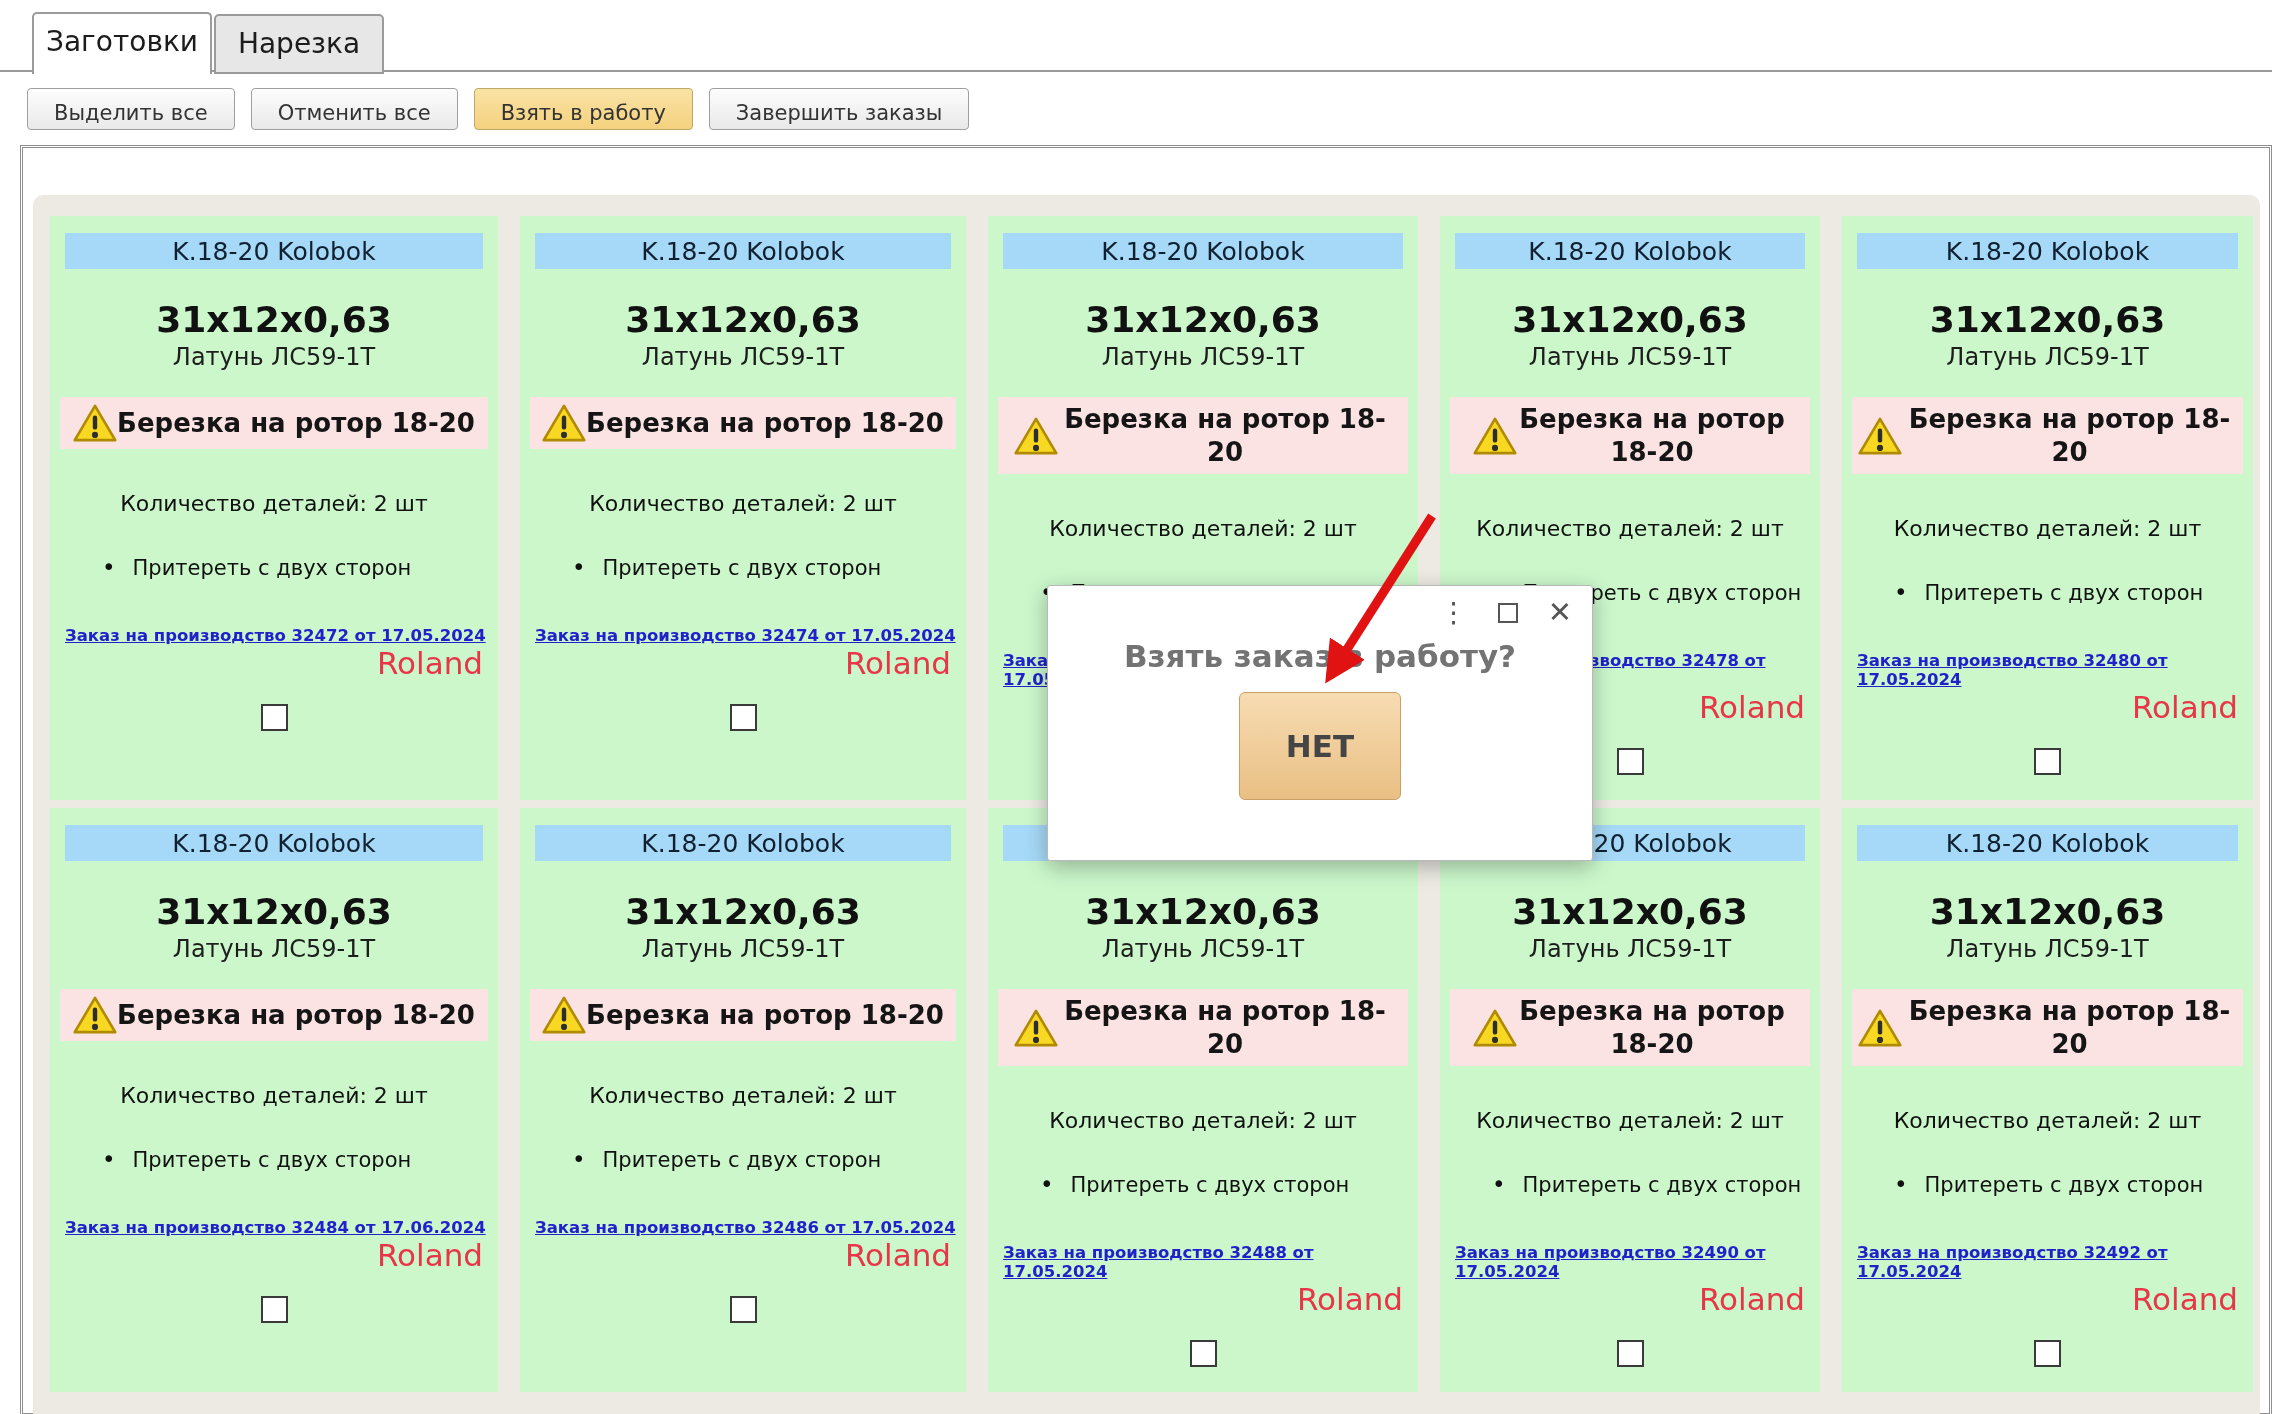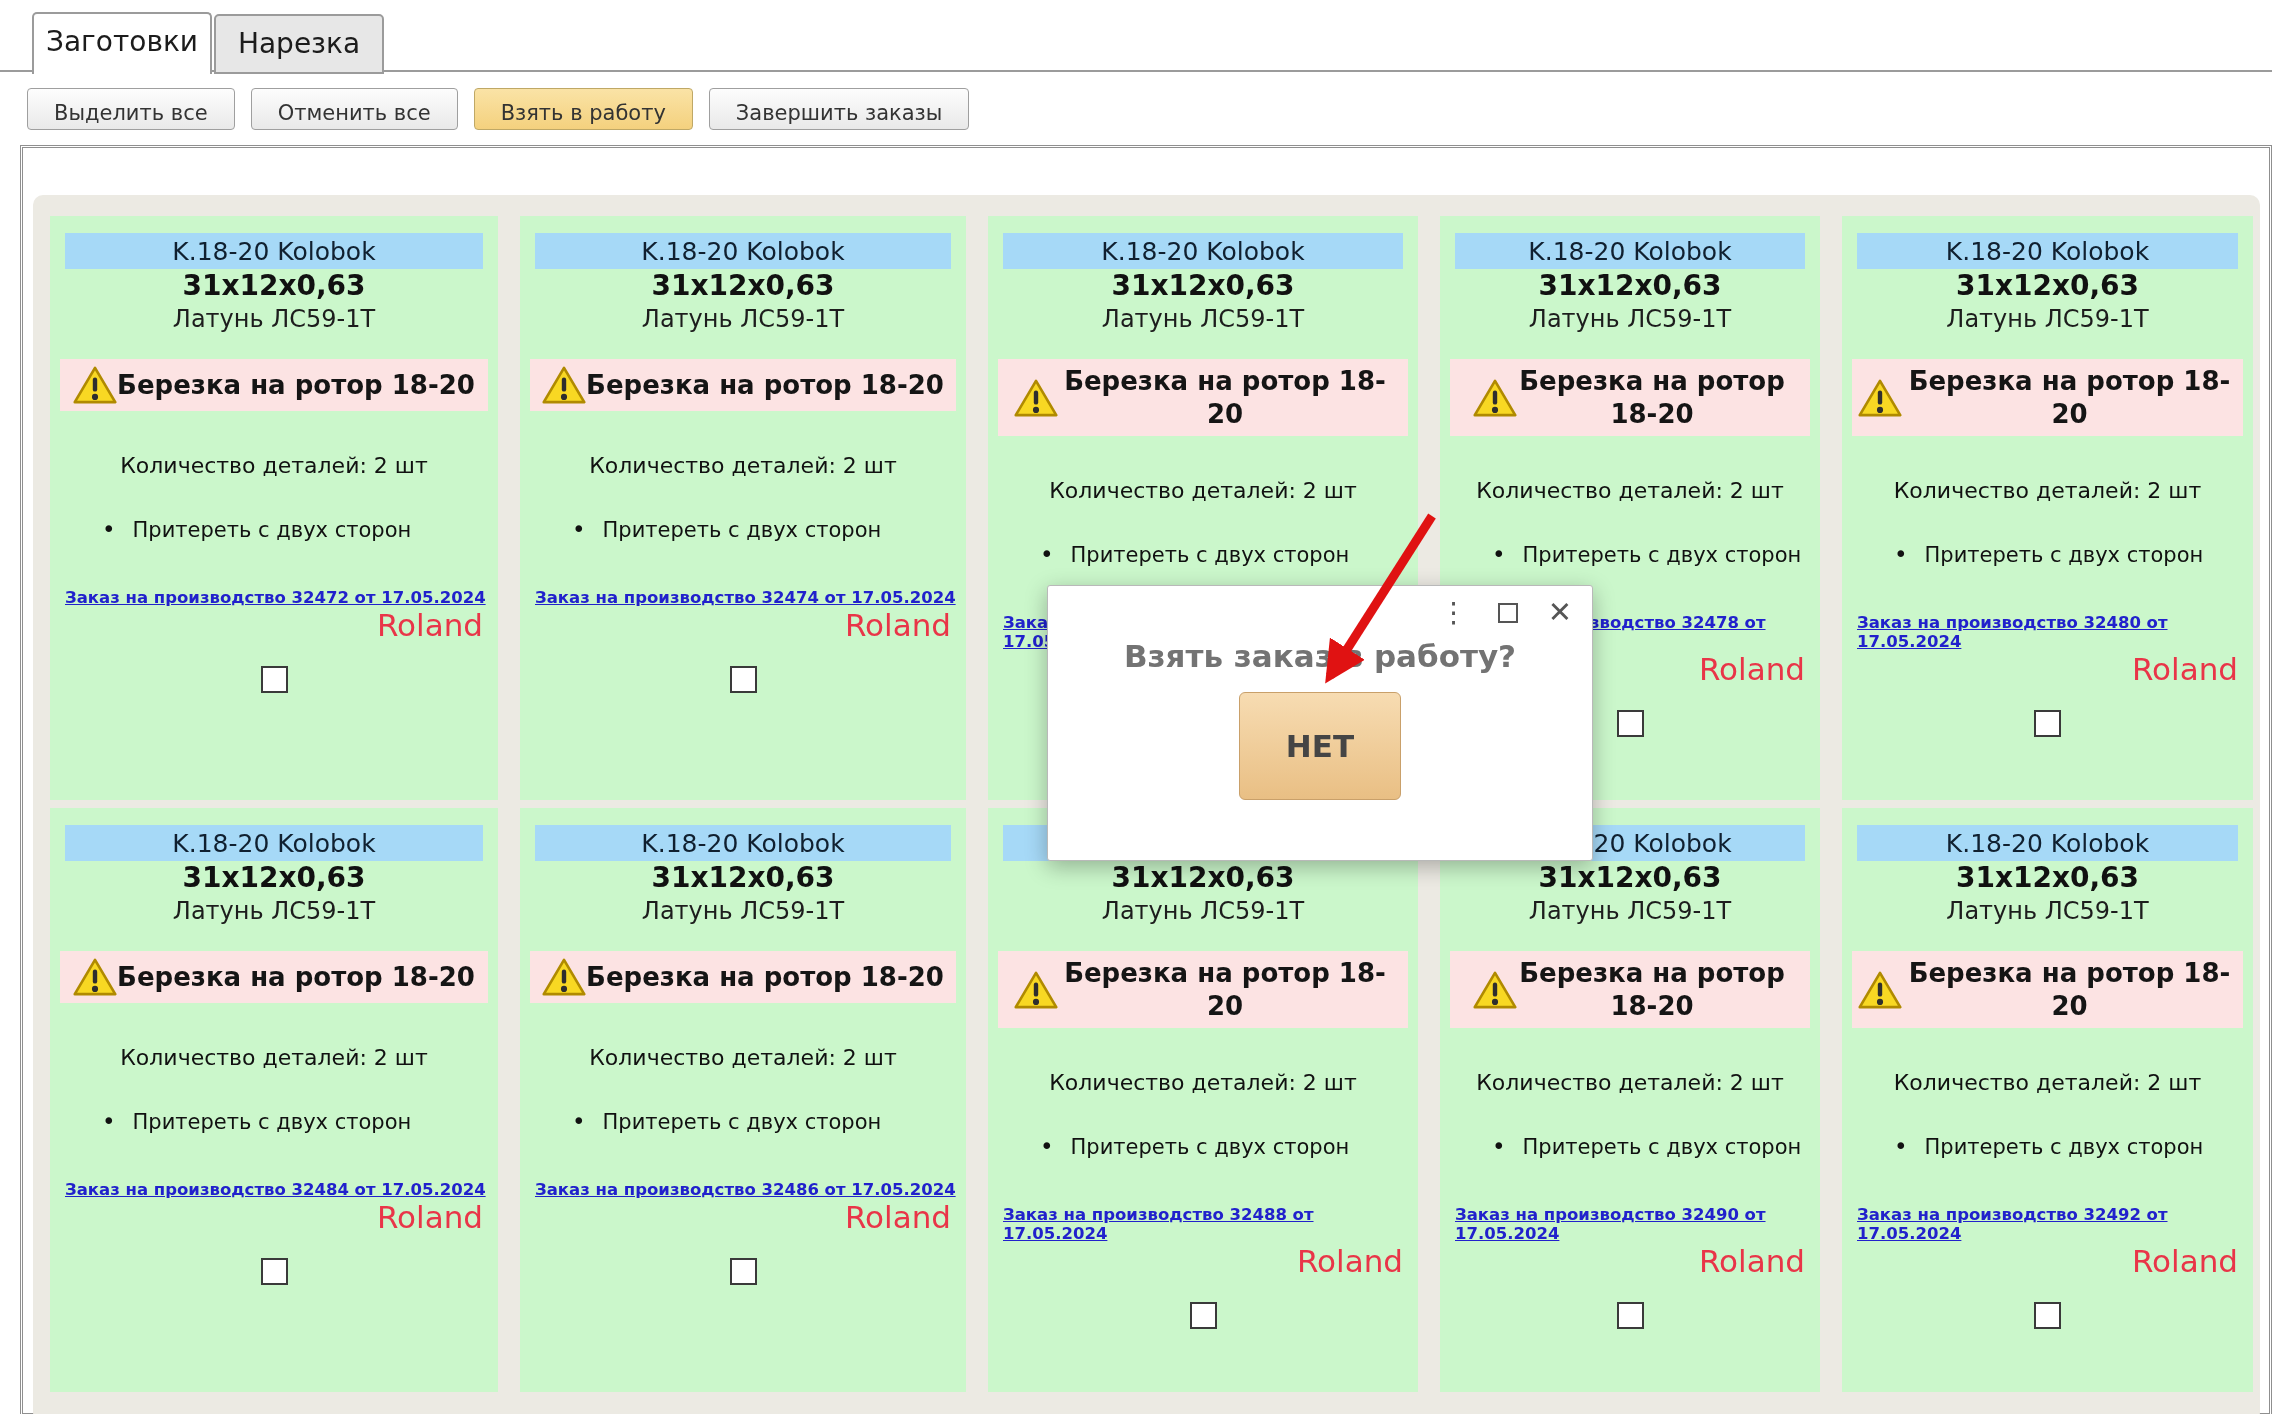--- a/index.html
+++ b/index.html
@@ -29,21 +29,21 @@
          border:3px double #8f8f8f;box-sizing:content-box;}
   .cards-bg{position:absolute;left:10px;top:47px;width:2227px;height:1227px;background:#eceae3;border-radius:10px;}
   .grid{position:absolute;left:17px;top:21px;display:grid;
         grid-template-columns:448px 446px 430px 380px 411px;
         grid-auto-rows:584px;column-gap:22px;row-gap:8px;}
   
   .card{background:#cbf7cb;position:relative;display:flex;flex-direction:column;align-items:center;
         box-sizing:border-box;padding-top:17px;overflow:hidden;}
   .card-header{width:calc(100% - 30px);height:36px;background:#a6d9f7;display:flex;align-items:center;
         justify-content:center;font-size:25px;color:#102030;}
-  .card-size{font-size:28px;font-weight:bold;text-align:right;}
+  .card-size{margin-top:30px;font-size:36px;font-weight:bold;text-align:right;}
   .card-material{margin-top:3px;font-size:24px;color:#1d1d1d;}
   .warn{margin-top:26px;width:calc(100% - 20px);background:#fce3e3;display:flex;align-items:center;
         justify-content:center;gap:0;padding:6px 4px;box-sizing:border-box;min-height:50px;}
   .warn svg{width:44px;height:40px;flex:0 0 auto;}
   .warn-text{font-size:26px;font-weight:bold;color:#151515;text-align:center;line-height:1.25;}
   .card.col1 .warn-text,.card.col2 .warn-text{white-space:nowrap;}
   .card.col3 .warn-text,.card.col5 .warn-text{max-width:335px;}
   .card.col4 .warn-text{max-width:270px;}
   .card-qty{margin-top:42px;font-size:22px;}
   .note-row{margin-top:38px;align-self:flex-start;padding-left:52px;font-size:21px;display:flex;gap:17px;align-items:baseline;}
@@ -202,21 +202,21 @@
         <rect x="45" y="28" width="10" height="32" rx="5" fill="#2e2e2e"></rect>
         <circle cx="50" cy="72" r="7" fill="#2e2e2e"></circle>
       </svg>
       <span class="warn-text">Березка на ротор 18-20</span>
     </div>
     <div class="card-qty">Количество деталей: 2 шт</div>
     <div class="note-row">
       <span class="note-dot">•</span>
       <span>Притереть с двух сторон</span>
     </div>
-    <a class="order-link">Заказ на производство 32484 от 17.05.2024</a>
+    <a class="order-link">Заказ на производство 32484 от 17.06.2024</a>
     <div class="brand">Roland</div>
     <span class="cb"></span>
   </div>
         <div class="card col2">
     <div class="card-header">K.18-20 Kolobok</div>
     <div class="card-size">31x12x0,63</div>
     <div class="card-material">Латунь ЛС59-1Т</div>
     <div class="warn">
       <svg viewBox="0 0 100 90">
         <path d="M50 6 L96 84 L4 84 Z" fill="#f8d823" stroke="#b08a00" stroke-width="6" stroke-linejoin="round"></path>

